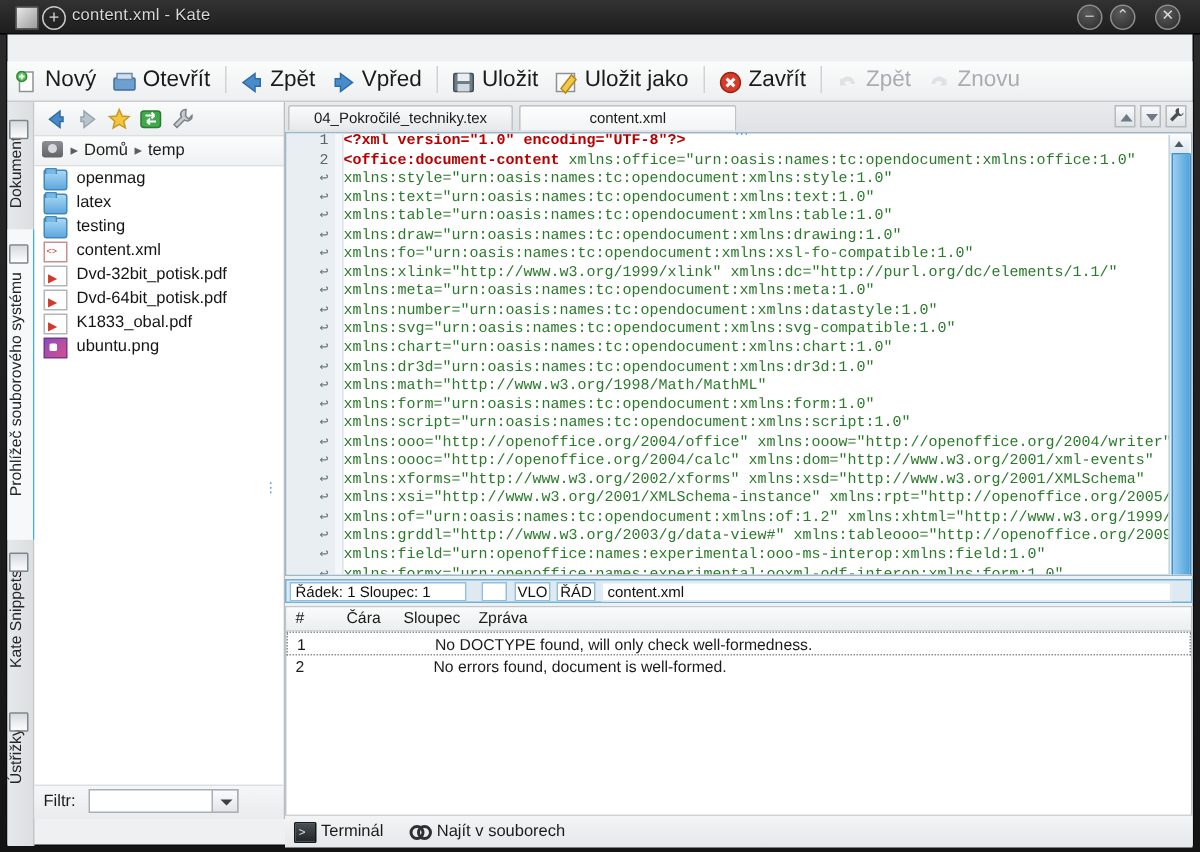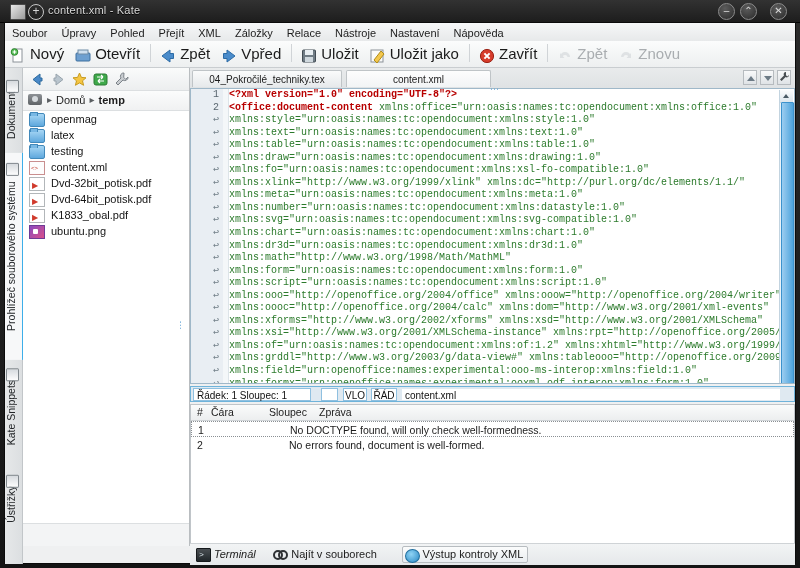--- a/index.html
+++ b/index.html
@@ -239,21 +239,20 @@
     <div class="tb-ico" id="ico-doc"></div>
     <div class="tb-ico" id="ico-plus">+</div>
     <div id="title-text">content.xml - Kate</div>
     <div class="win-btn" id="btn-min">–</div>
     <div class="win-btn" id="btn-max">⌃</div>
     <div class="win-btn" id="btn-close">✕</div>
   </div>
 
   <div id="app">
 
-    <div id="menubar"><div class="menu-item">Soubor</div><div class="menu-item">Úpravy</div><div class="menu-item">Pohled</div><div class="menu-item">Přejít</div><div class="menu-item">XML</div><div class="menu-item">Záložky</div><div class="menu-item">Relace</div><div class="menu-item">Nástroje</div><div class="menu-item">Nastavení</div><div class="menu-item">Nápověda</div></div>
 
     <div id="toolbar"><div class="tb-btn"><span class="ibox"><svg width="16" height="16" viewBox="0 0 16 16">
               <rect x="3" y="1" width="9" height="13" fill="#fff" stroke="#8b9298"></rect>
               <circle cx="4.5" cy="4" r="3.3" fill="#5cc05c" stroke="#2f8a2f"></circle>
               <path d="M4.5 2.2v3.6M2.7 4h3.6" stroke="#fff" stroke-width="1.2"></path>
             </svg></span><span class="lbl">Nový</span></div><div class="tb-btn"><span class="ibox"><svg width="16" height="16" viewBox="0 0 16 16">
               <rect x="1" y="5" width="14" height="8" rx="1" fill="#6d9fd0" stroke="#3c6e9e"></rect>
               <rect x="3" y="2" width="10" height="4" fill="#cfe0f0" stroke="#6f8ca6"></rect>
             </svg></span><span class="lbl">Otevřít</span></div><span class="tb-sep"></span><div class="tb-btn"><span class="ibox"><svg width="16" height="16" viewBox="0 0 16 16">
               <path d="M10 2 L2 8 L10 14 L10 10.5 L13.5 10.5 L13.5 5.5 L10 5.5 Z" fill="#4a8ccb" stroke="#2c6ba5"></path>
@@ -311,33 +310,38 @@
           <svg width="17" height="17" viewBox="0 0 17 17">
               <path d="M11 2 a3.2 3.2 0 0 0 -3 5 L3 12 l2 2 5-5 a3.2 3.2 0 0 0 5-3 l-2.3 2.3 -2-2 Z" fill="#c8ccd0" stroke="#7c8389" stroke-width="1"></path>
             </svg>
         </div>
       </div>
       <div id="br-path">
           <div class="camera"></div>
           <span class="sep" style="left: 24px;">▸</span>
           <span class="crumb" style="left: 33px;">Domů</span>
           <span class="sep" style="left: 66.6px;">▸</span>
-          <span class="crumb" style="left: 75.6px; font-weight: bold;">temp</span>
+          <span class="crumb" style="left: 75.6px; font-weight: normal;">temp</span>
         </div>
       <div id="br-list">
           <div class="fitem"><span class="ficon ic-folder"></span><span class="fl">openmag</span></div>
           <div class="fitem"><span class="ficon ic-folder"></span><span class="fl">latex</span></div>
           <div class="fitem"><span class="ficon ic-folder"></span><span class="fl">testing</span></div>
           <div class="fitem"><span class="ficon ic-xml"></span><span class="fl">content.xml</span></div>
           <div class="fitem"><span class="ficon ic-pdf"></span><span class="fl">Dvd-32bit_potisk.pdf</span></div>
           <div class="fitem"><span class="ficon ic-pdf"></span><span class="fl">Dvd-64bit_potisk.pdf</span></div>
           <div class="fitem"><span class="ficon ic-pdf"></span><span class="fl">K1833_obal.pdf</span></div>
           <div class="fitem"><span class="ficon ic-img"></span><span class="fl">ubuntu.png</span></div>
         </div>
       <div id="br-dots">⋮</div>
+      <div id="br-filter">
+        <span class="flabel">Filtr:</span>
+        <div class="finput"></div>
+        <div class="fdrop"></div>
+      </div>
     </div>
 
     <div id="editor-area">
       <div id="tabbar">
         <div class="tabnav up" style="left: 553px;">
             <i></i>
           </div>
         <div class="tabnav dn" style="left: 570px;">
             <i></i>
           </div>
@@ -388,37 +392,36 @@
         <div class="st-cell" style="left:130px;width:17px;"></div>
         <div class="st-cell" style="left:152px;width:24px;">VLO</div>
         <div class="st-cell" style="left:180px;width:26px;">ŘÁD</div>
         <div class="st-cell" style="left:210px;width:380px;text-align:left;padding-left:3px;border-color:#dfe9f1;">content.xml</div>
       </div>
       <div id="st-dots">⋯</div>
 
       <div id="results">
         <div id="res-head">
             <div style="left: 6px;">#</div>
-            <div style="left: 20px;">Čára</div>
+            <div style="left: 40px;">Čára</div>
             <div style="left: 78px;">Sloupec</div>
             <div style="left: 128px;">Zpráva</div>
           </div>
         <div id="res-body">
             <div class="res-row sel">
               <span class="c-num">1</span>
               <span class="c-msg">No DOCTYPE found, will only check well-formedness.</span>
             </div>
             <div class="res-row">
               <span class="c-num">2</span>
               <span class="c-msg">No errors found, document is well-formed.</span>
             </div>
           </div>
       </div>
     </div>
 
     <div id="botbar">
-        <div class="bot-btn" style="left: 4px; font-style: italic;"><span class="bot-ic" id="ic-term"></span><span>Terminál</span></div>
+        <div class="bot-btn" style="left: 4px;"><span class="bot-ic" id="ic-term"></span><span>Terminál</span></div>
         <div class="bot-btn" style="left: 81.2px;"><span class="bot-ic" id="ic-find"></span><span>Najít v souborech</span></div>
-        <div class="bot-btn active" style="left: 211.5px;"><span class="bot-ic" id="ic-xmlout"></span><span>Výstup kontroly XML</span></div>
       </div>
 
   </div>
 </div>
 
 </body></html>

